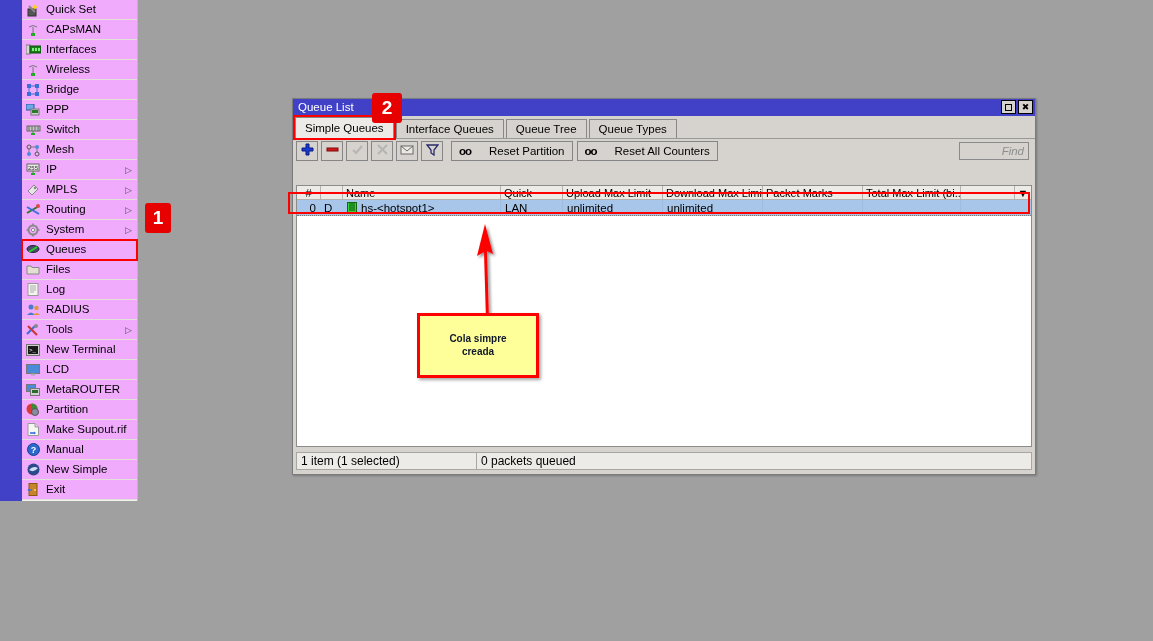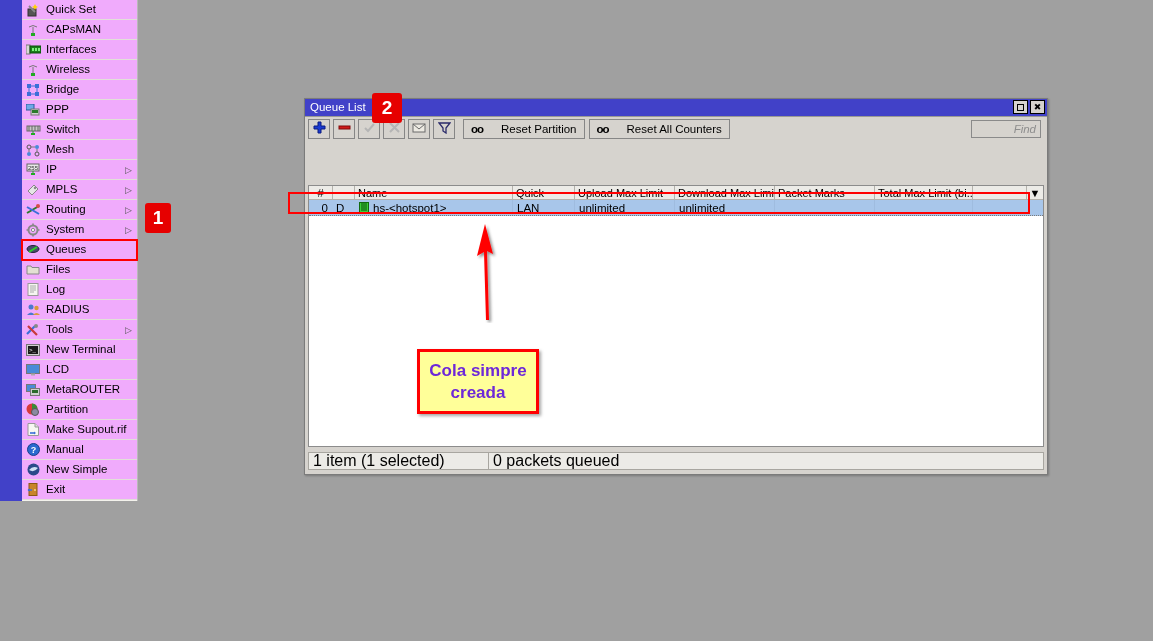--- a/index.html
+++ b/index.html
@@ -99,21 +99,21 @@
     border-radius: 3px;
     z-index: 40;
     font-family: "Liberation Sans", sans-serif;
   }
   #badge-1 { left: 145px; top: 203px; width: 26px; height: 30px; }
   #badge-2 { left: 372px; top: 93px; width: 30px; height: 30px; }
 
   
   #queue-window {
     position: absolute;
-    left: 304px;
+    left: 292px;
     top: 98px;
     width: 744px;
     height: 377px;
     background: #d6d3ce;
     border: 1px solid #7b7b7b;
     box-sizing: border-box;
     box-shadow: 1px 1px 2px rgba(0,0,0,0.25);
   }
   #title-bar {
     height: 17px;
@@ -318,21 +318,21 @@
   #status-bar {
     position: absolute;
     left: 3px;
     bottom: 4px;
     width: 736px;
     height: 18px;
     display: flex;
     background: #ecebe7;
     border: 1px solid #a8a6a0;
     box-sizing: border-box;
-    font-size: 16px;
+    font-size: 12px;
   }
   .status-cell {
     border-right: 1px solid #a8a6a0;
     padding-left: 4px;
     display: flex;
     align-items: center;
     box-sizing: border-box;
     color: #000;
   }
   .status-cell:last-child { border-right: none; }
@@ -344,28 +344,27 @@
     top: 313px;
     width: 122px;
     height: 65px;
     background: #ffff99;
     border: 3px solid #f00;
     box-sizing: border-box;
     display: flex;
     flex-direction: column;
     align-items: center;
     justify-content: center;
-    font-size: 17px;
+    font-size: 10px;
     font-weight: bold;
-    color: #6d28d9;
+    color: #0f172a;
     z-index: 30;
     text-align: center;
     line-height: 1.25;
     box-shadow: 2px 2px 3px rgba(0,0,0,0.35);
-    margin-top: 36px;
   }
   #callout-arrow {
     position: absolute;
     left: 455px;
     top: 218px;
     width: 60px;
     height: 105px;
     z-index: 29;
   }
 </style>
@@ -673,20 +672,34 @@
     <div id="title-bar">
       <span class="title-text">Queue List</span>
       <div id="title-buttons">
         <div class="tbtn">
             <span class="sq"></span>
           </div>
         <div class="tbtn">✖</div>
       </div>
     </div>
 
+    <div id="tabs-row">
+      <div class="tab active tab-highlight">
+        <span>Simple Queues</span>
+      </div>
+      <div class="tab">
+        <span>Interface Queues</span>
+      </div>
+      <div class="tab">
+        <span>Queue Tree</span>
+      </div>
+      <div class="tab">
+        <span>Queue Types</span>
+      </div>
+    </div>
 
     <div id="toolbar">
       <div class="tb-btn">
         <span>
           <svg width="13" height="13" viewBox="0 0 13 13">
               <path d="M5 1 h3 v4 h4 v3 h-4 v4 h-3 v-4 h-4 v-3 h4 z" fill="#1a3ad0" stroke="#0a1a80"></path>
             </svg>
         </span>
       </div>
       <div class="tb-btn">

